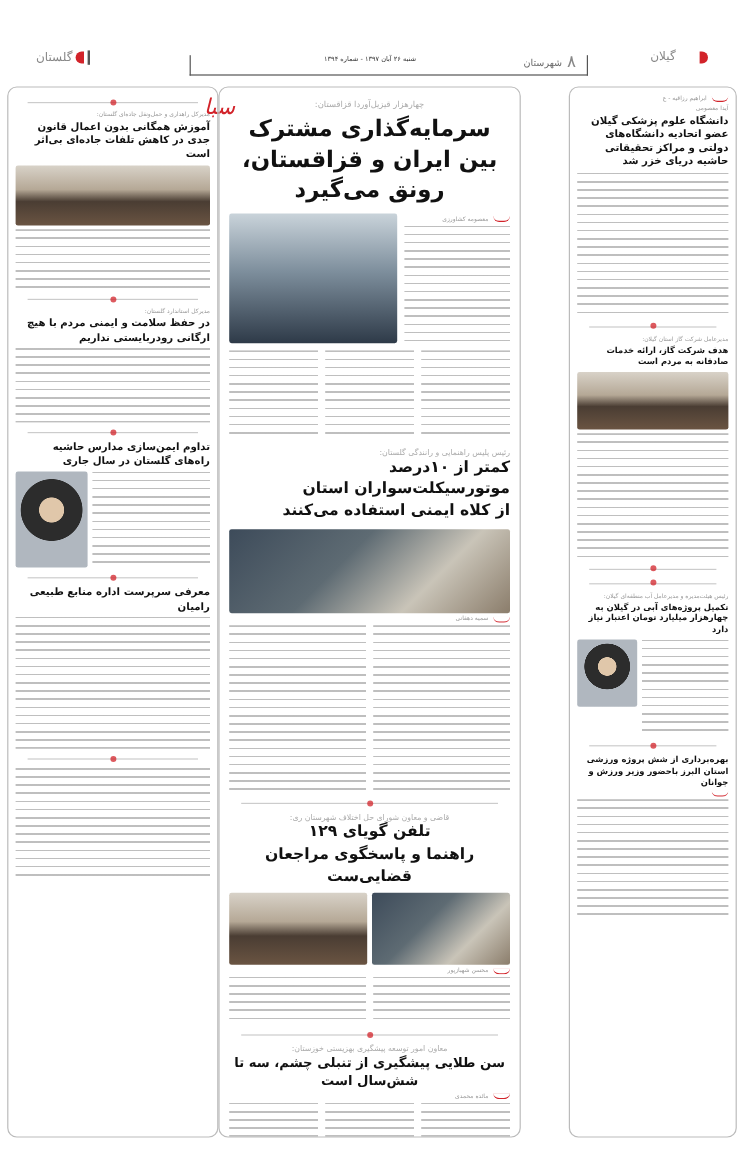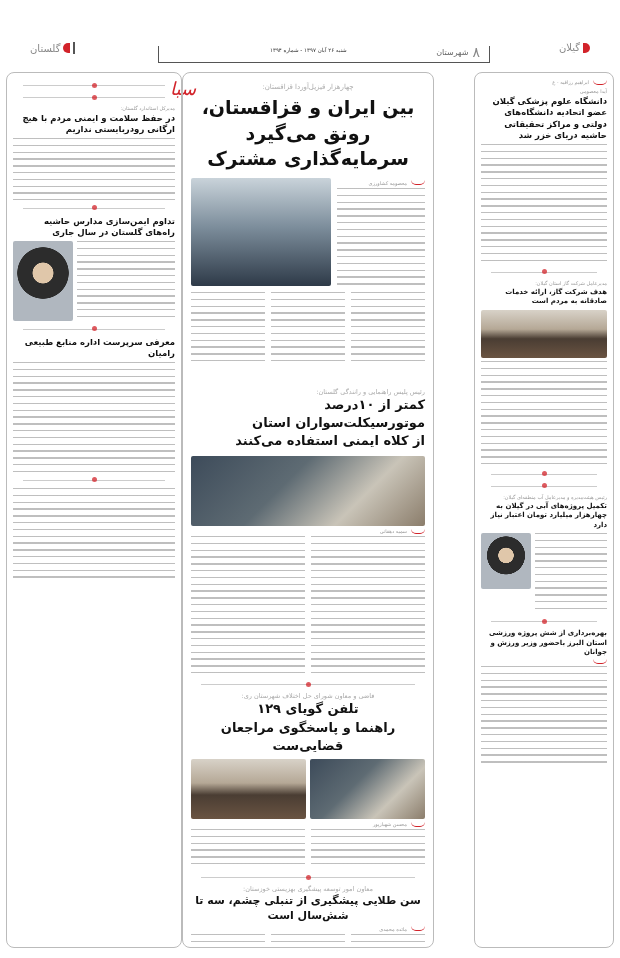--- a/index.html
+++ b/index.html
@@ -1,20 +1,20 @@
 <!DOCTYPE html>
 <html><head>
 <meta charset="utf-8">
 <style>
   * { box-sizing: border-box; margin: 0; padding: 0; }
   html, body { width: 620px; height: 958px; background: #ffffff; overflow: hidden; }
   body { font-family: "DejaVu Sans", sans-serif; color: #222; direction: rtl; position: relative; }
 
   .header { position: absolute; top: 40px; left: 30px; right: 30px; height: 28px; }
-  .header .province-logo { position: absolute; right: 0; top: 2px; font-size: 10px; color: #888; display: flex; align-items: center; gap: 3px; }
+  .header .province-logo { position: absolute; right: 0; top: 2px; font-size: 10px; color: #888; display: flex; align-items: center; gap: 20px; }
   .header .province-logo .flag { width: 7px; height: 10px; background: #d2232a; border-radius: 0 5px 5px 0; }
   .header .section { position: absolute; right: 110px; top: 4px; font-size: 8px; color: #666; display: flex; align-items: center; gap: 4px; }
   .header .pagenum { font-size: 14px; color: #888; }
   .header .rule { position: absolute; top: 22px; left: 128px; right: 100px; height: 1px; background: #555; }
   .header .rule-l { position: absolute; top: 6px; left: 128px; width: 1px; height: 17px; background: #555; }
   .header .rule-r { position: absolute; top: 6px; right: 100px; width: 1px; height: 17px; background: #555; }
   .header .date { position: absolute; left: 240px; top: 7px; font-size: 5.5px; color: #333; }
   .header .brand { position: absolute; left: 140px; top: -2px; font-size: 18px; color: #d2232a; font-family: "DejaVu Serif", serif; font-style: italic; margin-top: 40px; }
   .header .golestan { position: absolute; left: 0; top: 2px; font-size: 10px; color: #888; display: flex; align-items: center; gap: 3px; }
   .header .golestan .flag { width: 7px; height: 10px; background: #d2232a; border-radius: 5px 0 0 5px; }
@@ -125,22 +125,22 @@
     <div class="body-text" style="height:100px">
         <span class="fill"></span>
       </div>
   </div>
 </div>
 
 <div class="col col-center">
   <div>
     <div class="main-kicker">چهارهزار قیزیل‌آوردا قزاقستان:</div>
     <div class="main-title">
+      <div>سرمایه‌گذاری مشترک</div>
       <div>بین ایران و قزاقستان، رونق می‌گیرد</div>
-      <div>سرمایه‌گذاری مشترک</div>
     </div>
     <div style="display:flex;gap:6px;margin-top:6px">
       <div style="flex:1">
         <div class="byline">
             <span class="redmark"></span>
             <span>معصومه کشاورزی</span>
           </div>
         <div class="body-text" style="height:100px">
             <span class="fill"></span>
           </div>
@@ -153,21 +153,21 @@
         </div>
       <div class="body-text" style="height:70px">
           <span class="fill"></span>
         </div>
       <div class="body-text" style="height:70px">
           <span class="fill"></span>
         </div>
     </div>
   </div>
 
-  <div style="display:flex;gap:6px;margin-top:23px">
+  <div style="display:flex;gap:6px;margin-top:8px">
     <div style="flex:1">
       <div class="mid-kicker">رئیس پلیس راهنمایی و رانندگی گلستان:</div>
       <div class="mid-title">
         <div>کمتر از ۱۰درصد موتورسیکلت‌سواران استان</div>
         <div>از کلاه ایمنی استفاده می‌کنند</div>
       </div>
       <div class="photo office" style="height:70px;margin-top:6px"></div>
       <div class="byline">
           <span class="redmark"></span>
           <span>سمیه دهقانی</span>
@@ -233,20 +233,28 @@
           <span class="fill"></span>
         </div>
     </div>
   </div>
 </div>
 
 <div class="col col-left">
   <div class="divider">
       <span class="dot"></span>
     </div>
+  <div>
+    <div class="kicker">مدیرکل راهداری و حمل‌ونقل جاده‌ای گلستان:</div>
+    <div class="h-small">آموزش همگانی بدون اعمال قانون جدی در کاهش تلفات جاده‌ای بی‌اثر است</div>
+    <div class="photo meeting" style="height:50px;margin:3px 0"></div>
+    <div class="body-text" style="height:50px">
+        <span class="fill"></span>
+      </div>
+  </div>
   <div class="divider">
       <span class="dot"></span>
     </div>
   <div>
     <div class="kicker">مدیرکل استاندارد گلستان:</div>
     <div class="h-small">در حفظ سلامت و ایمنی مردم با هیچ ارگانی رودربایستی نداریم</div>
     <div class="body-text" style="height:62px">
         <span class="fill"></span>
       </div>
   </div>

